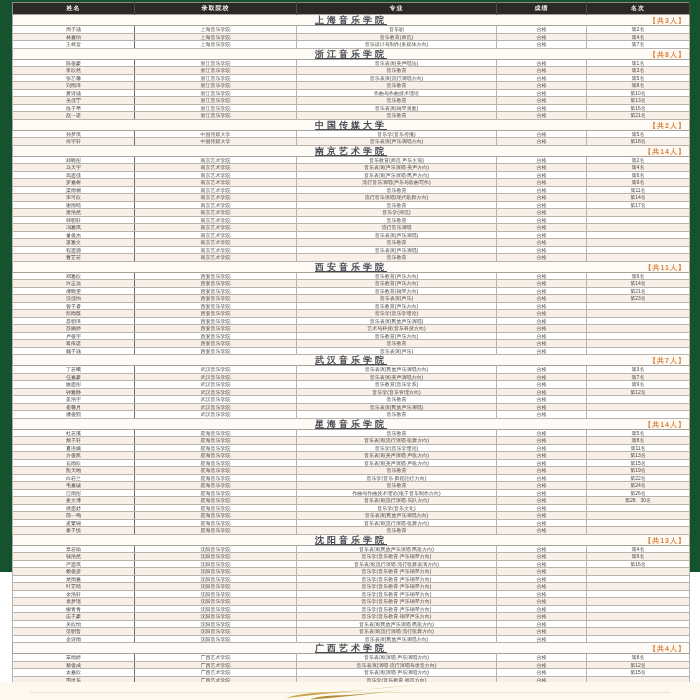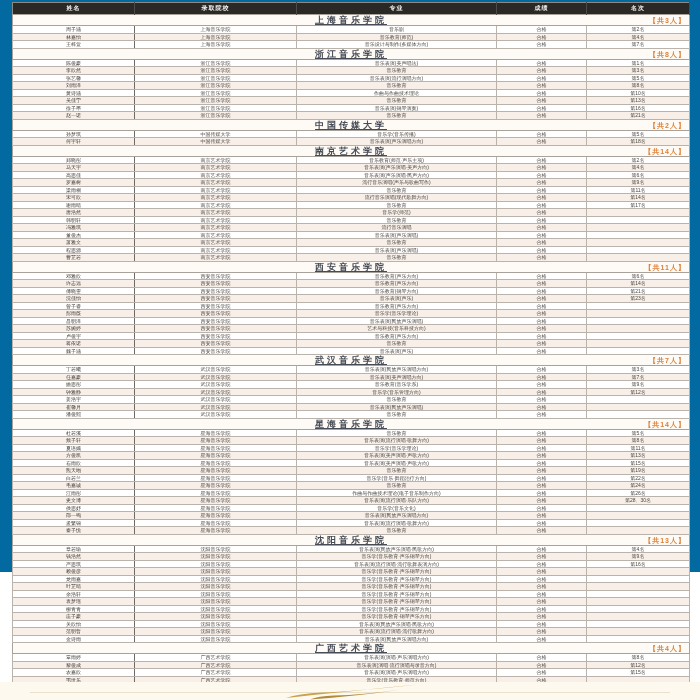--- a/index.html
+++ b/index.html
@@ -1,17 +1,17 @@
 <!DOCTYPE html>
 <html><head>
 <meta charset="utf-8">
 <style>
   html,body{margin:0;padding:0;}
   body{width:700px;height:700px;background:#ffffff;font-family:"Liberation Sans",sans-serif;position:relative;overflow:hidden;}
-  .page{position:absolute;left:0;top:0;width:700px;height:572px;background:#0369a1;}
+  .page{position:absolute;left:0;top:0;width:700px;height:572px;background:#14532d;}
   .tbl-wrap{position:absolute;left:12px;top:2px;width:678px;}
   table{border-collapse:collapse;table-layout:fixed;width:678px;border:1px solid #8d8a86;}
   td,th{overflow:hidden;white-space:nowrap;text-align:center;padding:0;vertical-align:middle;}
   thead th{background:#2b2926;color:#f4f2ef;font-size:6px;font-weight:bold;height:11px;line-height:11px;border-right:1px solid #4e4b47;letter-spacing:1px;}
   .data-row td{height:6.5px;font-size:5px;line-height:6.5px;color:#4a4742;border:0.5px solid #b9b3ac;}
   .data-row td:first-child{border-right:1.5px solid #6e6a64;color:#3c3935;}
   .data-row.alt{background:#f8efe9;}
   .data-row{background:#ffffff;}
   .section-row td{height:10px;font-size:9px;line-height:10px;background:#fefbf6;border:0.5px solid #a8a29a;position:relative;}
   .school-link{color:#464b55;font-weight:bold;text-decoration:underline;letter-spacing:3px;cursor:pointer;}

